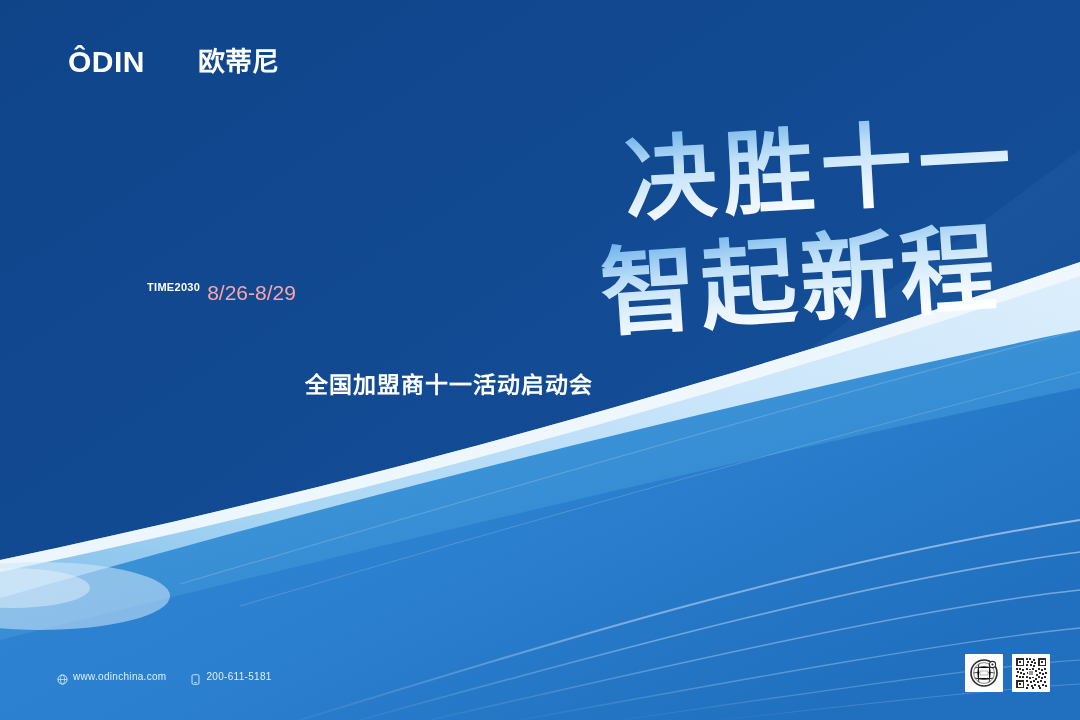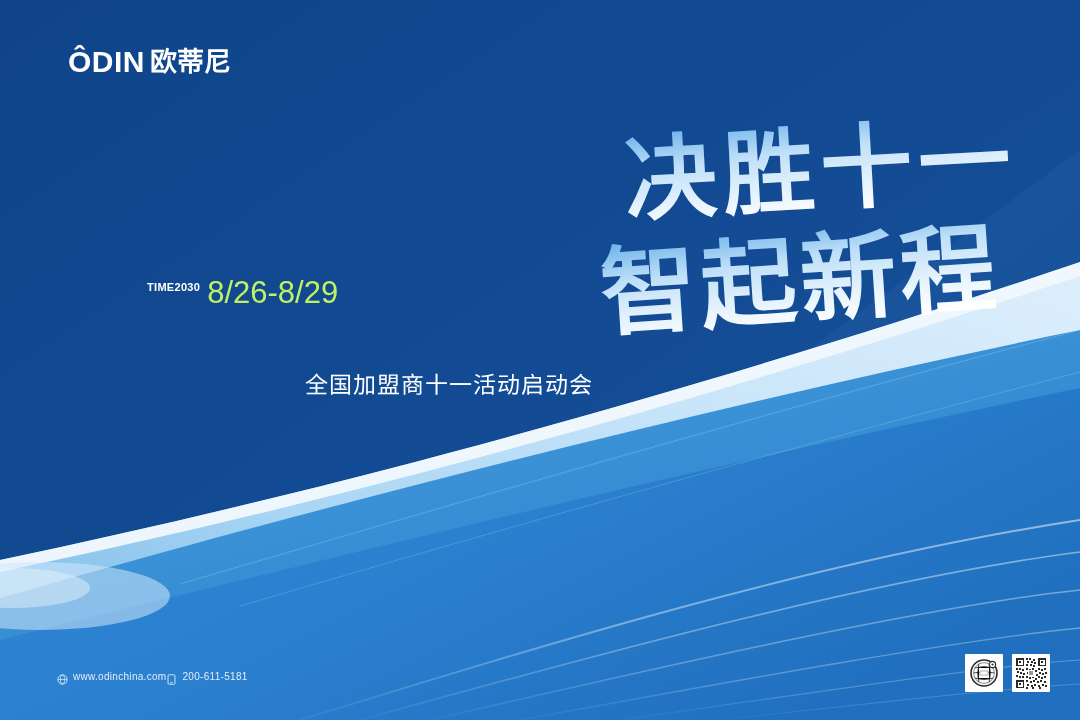--- a/index.html
+++ b/index.html
@@ -10,21 +10,21 @@
     background:#134a91;
     font-family:"Liberation Sans","DejaVu Sans",sans-serif;
     -webkit-font-smoothing:antialiased;
   }
   
   .bg-svg{position:absolute;inset:0;width:1080px;height:720px;display:block;}
 
   
   .logo{
     position:absolute;left:68px;top:45px;display:flex;align-items:center;
-    height:34px;z-index:6;
+    height:34px;z-index:6;gap:48px;
   }
   .logo-mark{
     font-size:30px;font-weight:700;color:#ffffff;letter-spacing:.5px;
     line-height:1;font-family:"Liberation Sans",sans-serif;
   }
   .logo-cn{
     font-size:27px;font-weight:700;color:#ffffff;margin-left:5px;
     line-height:1;letter-spacing:0px;
   }
 
@@ -45,51 +45,51 @@
     position:absolute;left:147px;top:277px;display:flex;align-items:flex-start;z-index:6;
   }
   .time-tag{
     display:flex;justify-content:center;
     margin-top:5px;margin-right:7px;
   }
   .time-tag span{
     font-size:11px;font-weight:700;color:#ffffff;line-height:11px;letter-spacing:.3px;
   }
   .date-range{
-    font-size:31px;font-weight:400;color:#bef264;line-height:32px;letter-spacing:0px;
+    font-size:21px;font-weight:400;color:#fca5a5;line-height:32px;letter-spacing:0px;
     font-family:"Liberation Sans",sans-serif;
   }
 
   
   .tagline{
     position:absolute;left:306px;top:303px;z-index:6;
   }
   .tagline div{
     font-size:10px;font-weight:400;color:#e8eef7;line-height:17px;letter-spacing:1.1px;
   }
 
   
   .subtitle{
     position:absolute;left:305px;top:370px;z-index:6;
   }
   .subtitle div{
-    font-size:23px;font-weight:400;color:#ffffff;line-height:30px;letter-spacing:1px;
+    font-size:23px;font-weight:700;color:#ffffff;line-height:30px;letter-spacing:1px;
   }
 
   
   .footer{
     position:absolute;left:57px;bottom:38px;z-index:6;
   }
   .footer-company{
     font-size:13px;font-weight:700;color:#ffffff;letter-spacing:.4px;line-height:18px;
   }
   .footer-contact{
     display:flex;align-items:center;margin-top:5px;
   }
-  .contact-item{display:flex;align-items:center;}
+  .contact-item{display:flex;align-items:center;margin-right:24px;}
   .contact-item .ic{
     width:11px;height:11px;margin-right:5px;display:inline-block;flex:0 0 auto;
   }
   .contact-item .tx{
     font-size:10px;color:#e3edf8;letter-spacing:.3px;line-height:11px;
   }
 
   
   .qr-wrap{
     position:absolute;right:30px;bottom:28px;display:flex;gap:9px;z-index:6;

